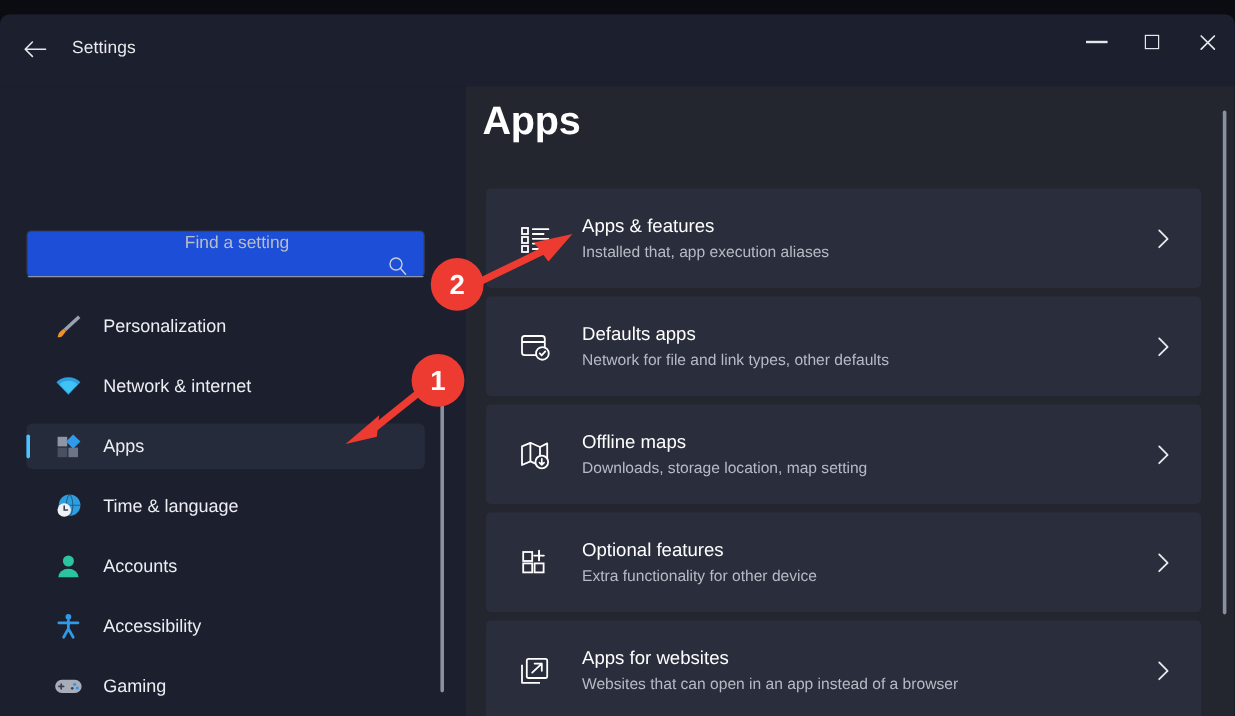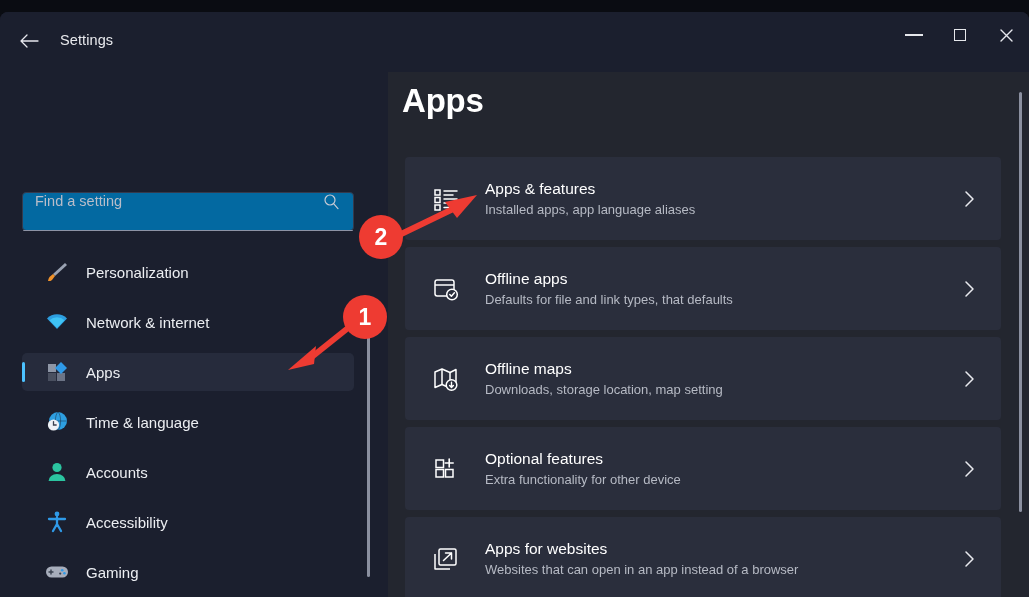--- a/index.html
+++ b/index.html
@@ -53,26 +53,27 @@
     position: absolute; left: 0; top: 60px;
     width: 388px; height: 537px;
     background: #1b1f2e;
   }
   .search-wrap {
     position: absolute; left: 22px; top: 120px;
     width: 332px; height: 39px;
   }
   .search-box {
     width: 100%; height: 100%;
-    background: #0369a1;
+    background: #1d4ed8;
     border: 1px solid #343a4d;
     border-radius: 4px;
-    display: flex; align-items: flex-start;
+    display: flex; align-items: flex-end;
     padding: 0 12px;
     position: relative;
+    flex-direction: column;
   }
   .search-box::after {
     content: "";
     position: absolute; left: 0; right: 0; bottom: -1px;
     height: 1.5px; background: #8d93a5;
     border-radius: 0 0 4px 4px;
   }
   .search-input {
     flex: 1; background: transparent; border: 0; outline: 0;
     color: #c9ccd6; font-size: 14.5px;
@@ -299,41 +300,41 @@
         <span class="card-ico">
           <svg width="26" height="26" viewBox="0 0 26 26">
             <rect x="2" y="4" width="5" height="5" fill="none" stroke="#fff" stroke-width="1.5"></rect>
             <rect x="2" y="11.5" width="5" height="5" fill="none" stroke="#fff" stroke-width="1.5"></rect>
             <rect x="2" y="19" width="5" height="5" fill="none" stroke="#fff" stroke-width="1.5"></rect>
             <path d="M11 5 H24 M11 9 H20 M11 13 H24 M11 17 H20 M11 21.5 H24" stroke="#fff" stroke-width="1.5" stroke-linecap="round"></path>
           </svg>
         </span>
         <span class="card-txt">
           <span class="card-title" style="display:block">Apps &amp; features</span>
-          <span class="card-sub" style="display:block">Installed apps, app language aliases</span>
+          <span class="card-sub" style="display:block">Installed that, app execution aliases</span>
         </span>
         <span class="card-chev">
           <svg width="11" height="18" viewBox="0 0 11 18">
             <path d="M2 2 L9 9 L2 16" fill="none" stroke="#e9eaef" stroke-width="1.5" stroke-linecap="round" stroke-linejoin="round"></path>
           </svg>
         </span>
       </div>
 
       <div class="card">
         <span class="card-ico">
           <svg width="26" height="26" viewBox="0 0 26 26">
             <rect x="2" y="4" width="19" height="16" rx="2.2" fill="none" stroke="#fff" stroke-width="1.5"></rect>
             <path d="M2 9 H21" stroke="#fff" stroke-width="1.5"></path>
             <circle cx="19" cy="18.5" r="5.3" fill="#2a2e3c" stroke="#fff" stroke-width="1.5"></circle>
             <path d="M16.8 18.5 L18.4 20.2 L21.4 16.8" fill="none" stroke="#fff" stroke-width="1.5" stroke-linecap="round" stroke-linejoin="round"></path>
           </svg>
         </span>
         <span class="card-txt">
-          <span class="card-title" style="display:block">Offline apps</span>
-          <span class="card-sub" style="display:block">Defaults for file and link types, that defaults</span>
+          <span class="card-title" style="display:block">Defaults apps</span>
+          <span class="card-sub" style="display:block">Network for file and link types, other defaults</span>
         </span>
         <span class="card-chev">
           <svg width="11" height="18" viewBox="0 0 11 18">
             <path d="M2 2 L9 9 L2 16" fill="none" stroke="#e9eaef" stroke-width="1.5" stroke-linecap="round" stroke-linejoin="round"></path>
           </svg>
         </span>
       </div>
 
       <div class="card">
         <span class="card-ico">

